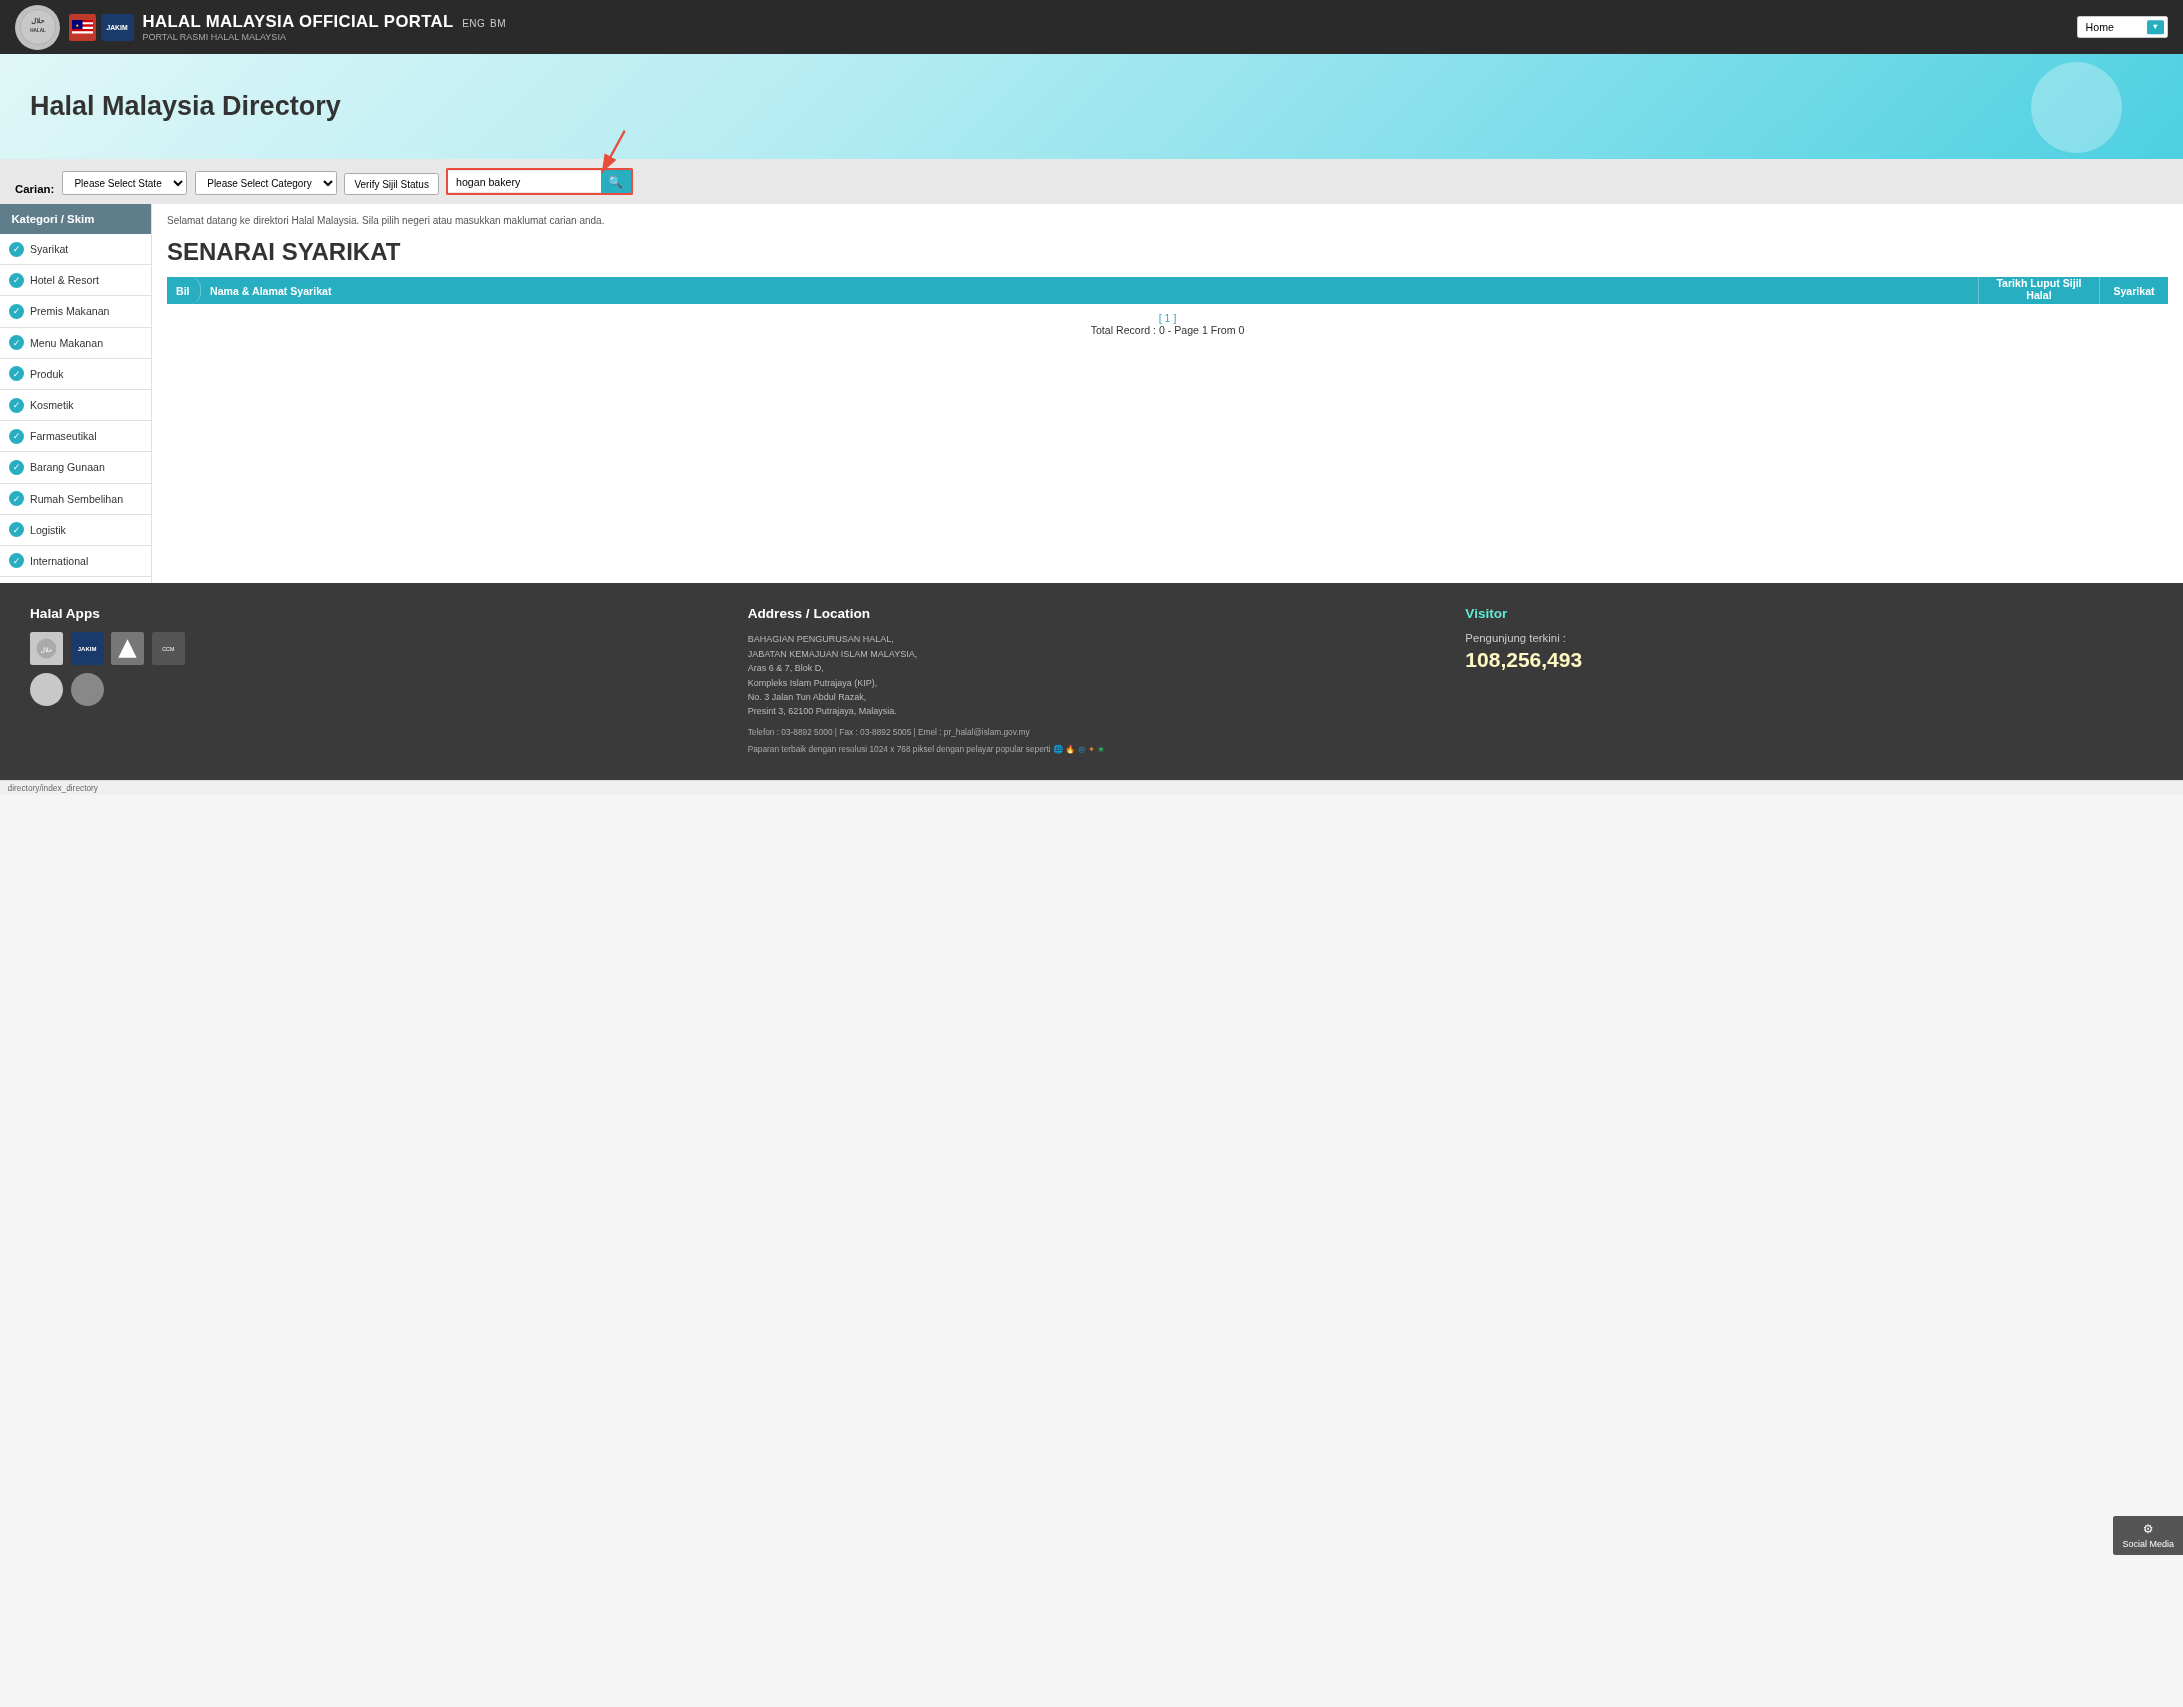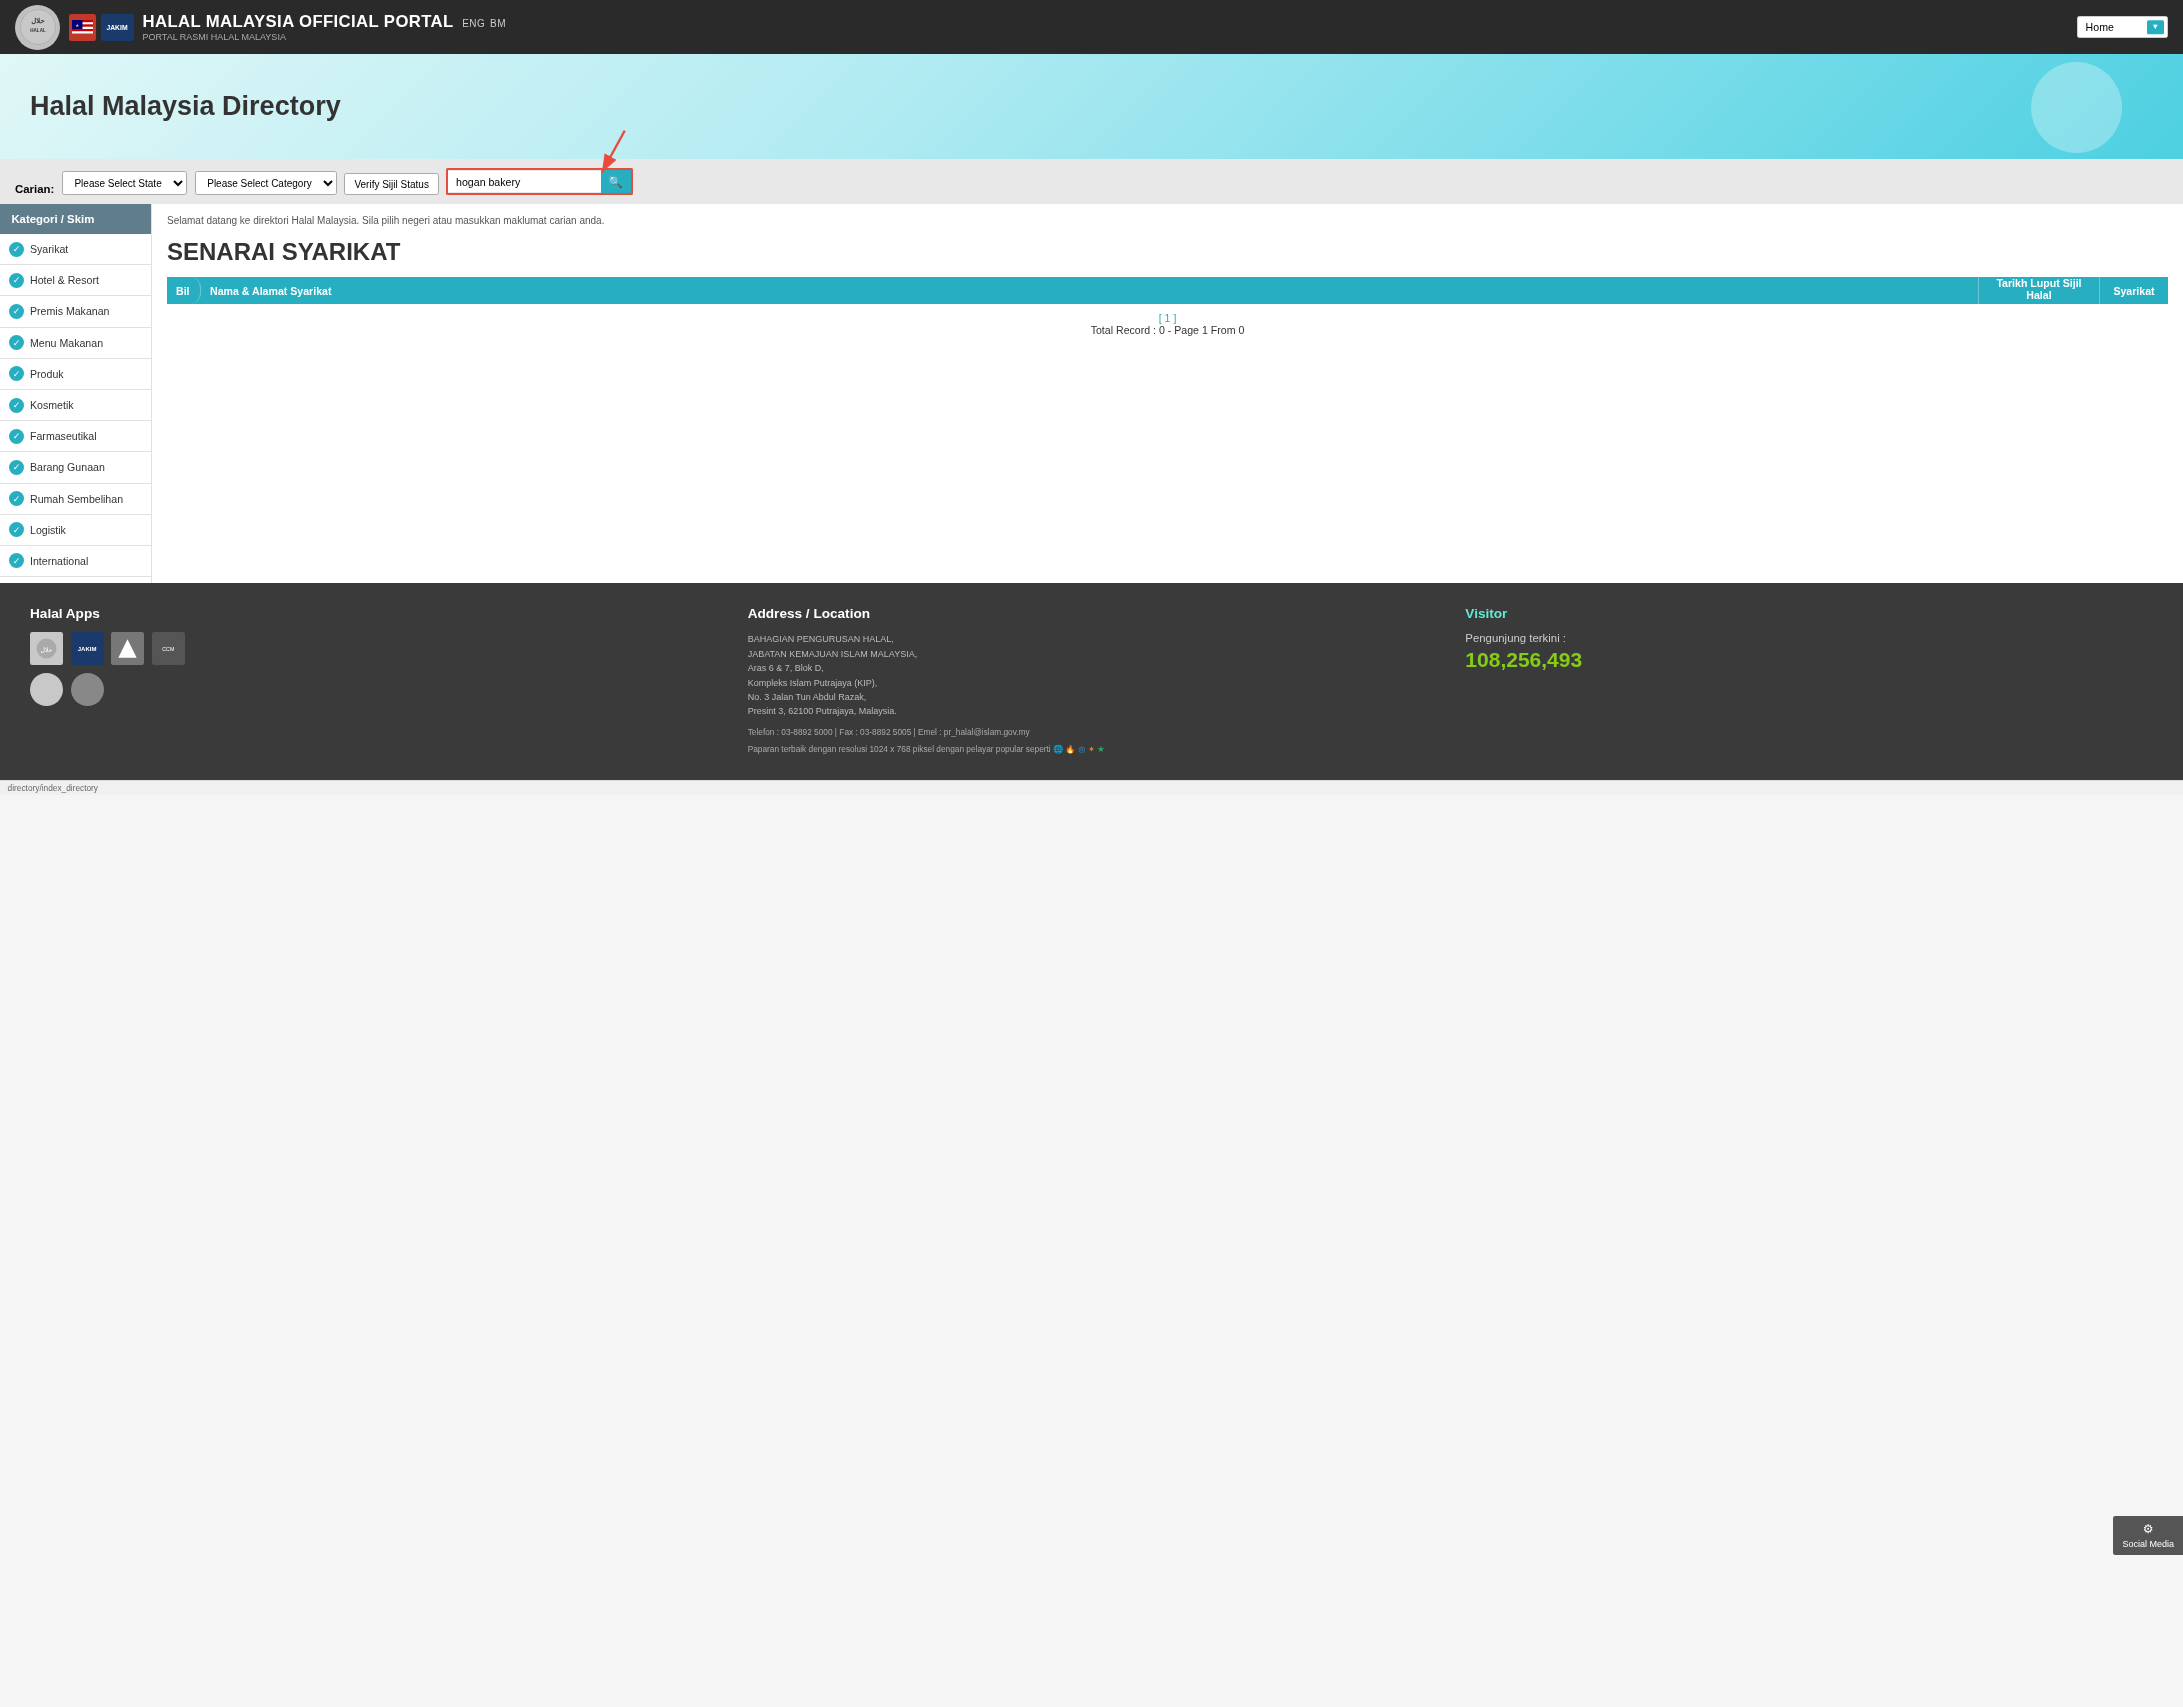--- a/index.html
+++ b/index.html
@@ -288,21 +288,21 @@
       color: #5eead4;
     }
     .footer-visitor .visitor-label {
       font-size: 11.4px;
       color: #ccc;
       margin-bottom: 3.8px;
     }
     .footer-visitor .visitor-count {
       font-size: 21px;
       font-weight: bold;
-      color: #84cc16;
+      color: #fef9c3;
     }
 
     
     .social-media-btn {
       position: fixed;
       right: 0;
       bottom: 152px;
       background: #555;
       color: white;
       padding: 6px 9px;

